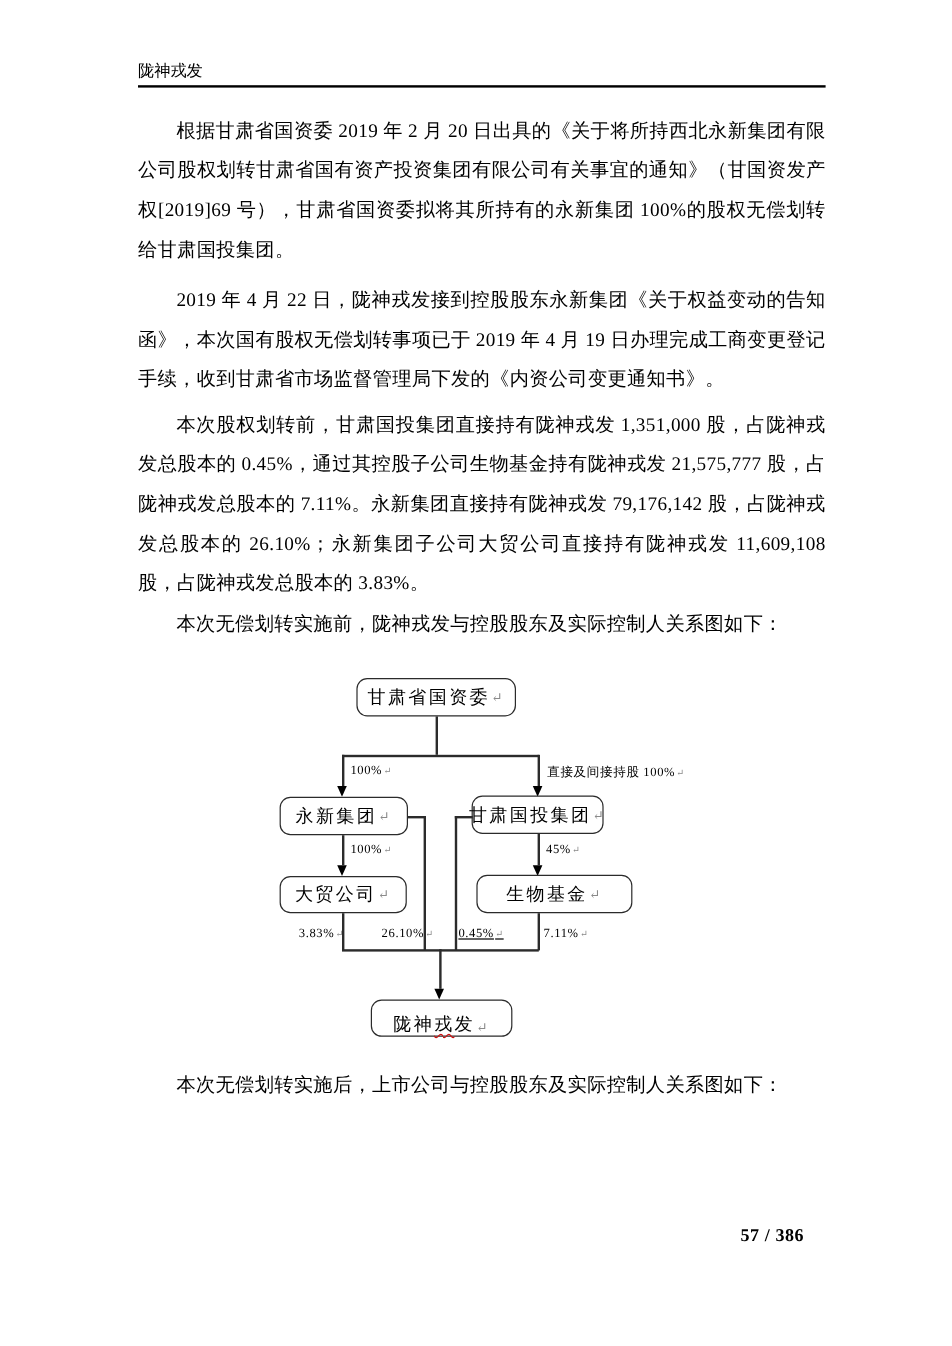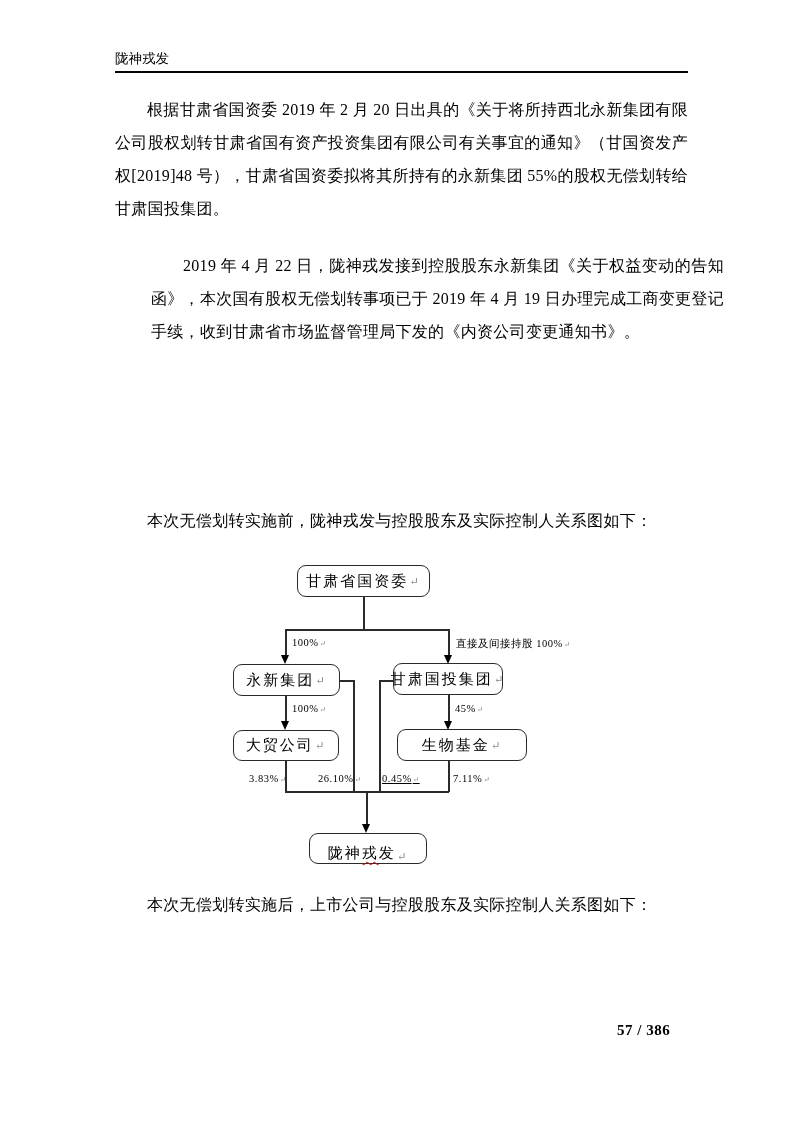--- a/index.html
+++ b/index.html
@@ -94,22 +94,23 @@
 </style>
 </head>
 <body>
 
 <div class="page">
 
   <div class="doc-header">
     <span>陇神戎发</span>
   </div>
 
-  <p class="para" style="top:93px;">根据甘肃省国资委 2019 年 2 月 20 日出具的《关于将所持西北永新集团有限公司股权划转甘肃省国有资产投资集团有限公司有关事宜的通知》（甘国资发产权[2019]48 号），甘肃省国资委拟将其所持有的永新集团 55%的股权无偿划转给甘肃国投集团。</p>
-  <p class="para" style="top:249px;margin-left:36px;">2019 年 4 月 22 日，陇神戎发接到控股股东永新集团《关于权益变动的告知函》，本次国有股权无偿划转事项已于 2019 年 4 月 19 日办理完成工商变更登记手续，收到甘肃省市场监督管理局下发的《内资公司变更通知书》。</p>
+  <p class="para" style="top:93px;">根据甘肃省国资委 2019 年 2 月 20 日出具的《关于将所持西北永新集团有限公司股权划转甘肃省国有资产投资集团有限公司有关事宜的通知》（甘国资发产权[2019]69 号），甘肃省国资委拟将其所持有的永新集团 100%的股权无偿划转给甘肃国投集团。</p>
+  <p class="para" style="top:234px;">2019 年 4 月 22 日，陇神戎发接到控股股东永新集团《关于权益变动的告知函》，本次国有股权无偿划转事项已于 2019 年 4 月 19 日办理完成工商变更登记手续，收到甘肃省市场监督管理局下发的《内资公司变更通知书》。</p>
+  <p class="para" style="top:338px;">本次股权划转前，甘肃国投集团直接持有陇神戎发 1,351,000 股，占陇神戎发总股本的 0.45%，通过其控股子公司生物基金持有陇神戎发 21,575,777 股，占陇神戎发总股本的 7.11%。永新集团直接持有陇神戎发 79,176,142 股，占陇神戎发总股本的 26.10%；永新集团子公司大贸公司直接持有陇神戎发 11,609,108 股，占陇神戎发总股本的 3.83%。</p>
   <p class="para" style="top:504px;">本次无偿划转实施前，陇神戎发与控股股东及实际控制人关系图如下：</p>
   <p class="para" style="top:888px;">本次无偿划转实施后，上市公司与控股股东及实际控制人关系图如下：</p>
 
   <div class="diagram">
 
     <div class="node" style="left:297px; top:7px; width:133px; height:32px;">
       <span>甘肃省国资委</span>
         <span class="rmark">↵</span>
     </div>
 

